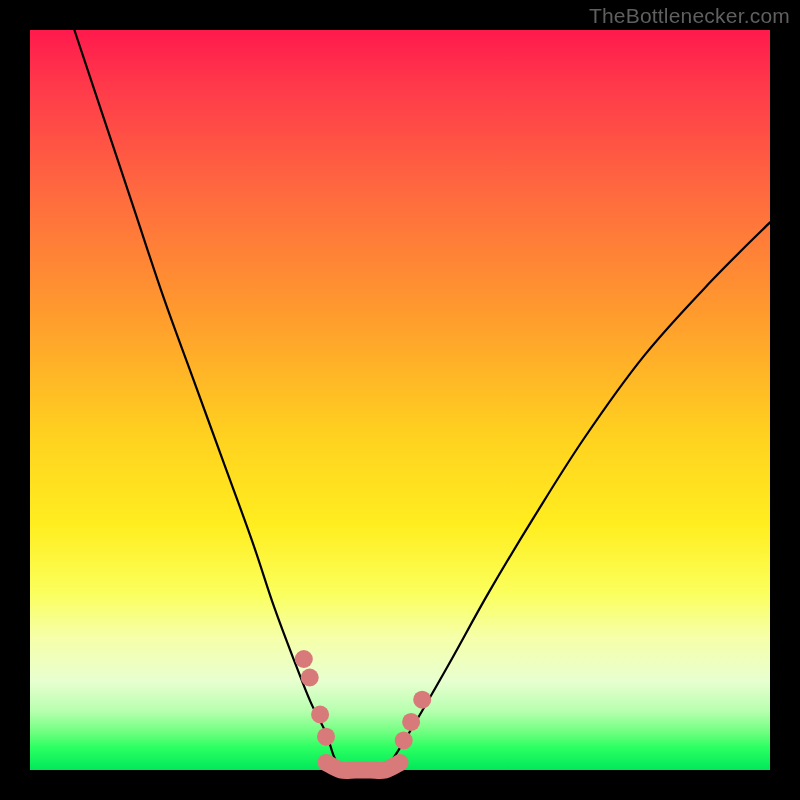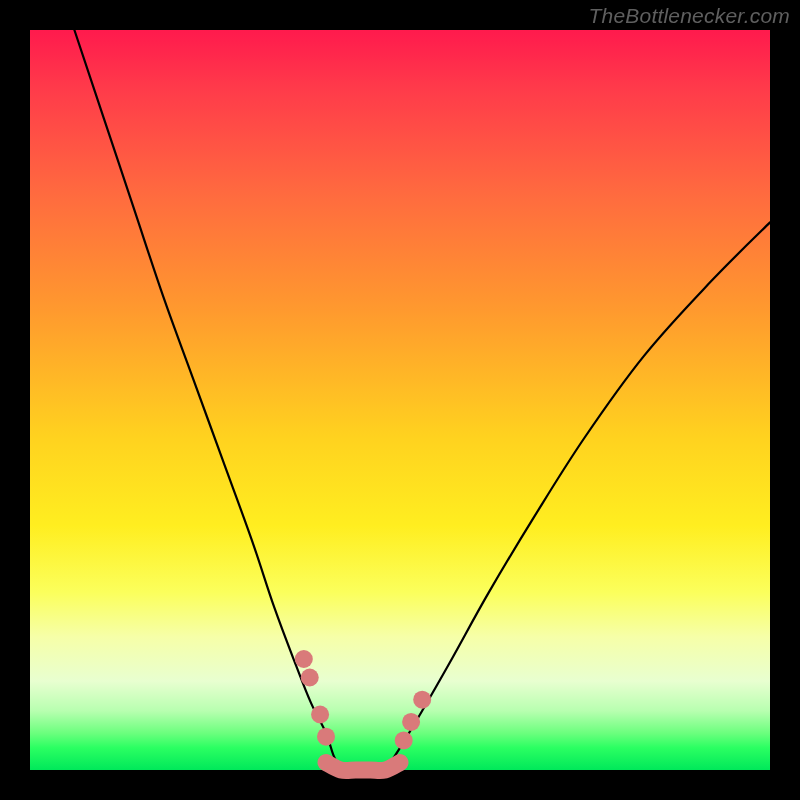--- a/index.html
+++ b/index.html
@@ -9,21 +9,20 @@
     height: 800px;
     background: #000;
     overflow: hidden;
     font-family: Arial, Helvetica, sans-serif;
   }
   .frame {
     position: relative;
     width: 800px;
     height: 568px;
     background: #000;
-    font-style: italic;
   }
   .plot-area {
     position: absolute;
     left: 30px;
     top: 30px;
     width: 740px;
     height: 740px;
     
     background: linear-gradient(to bottom,
       #ff1a4d 0%,

